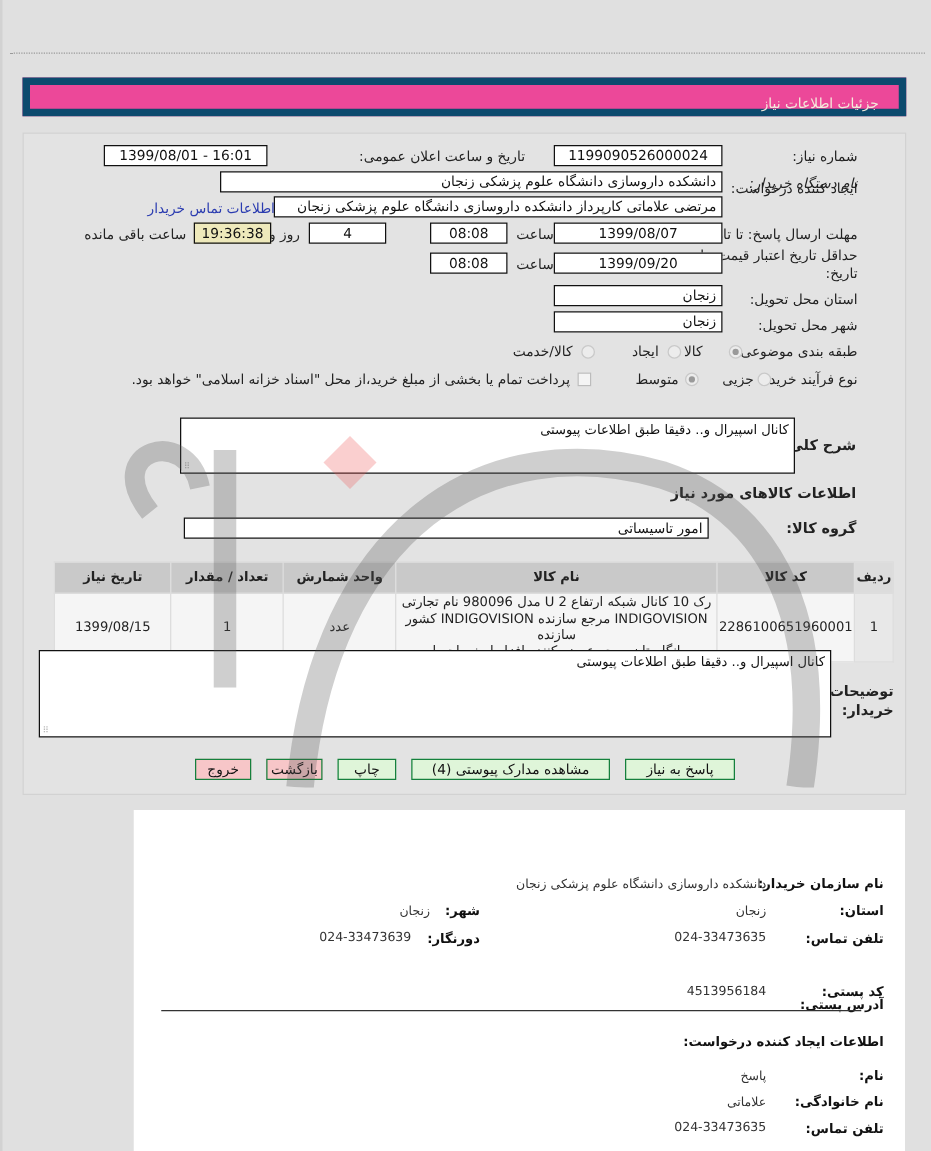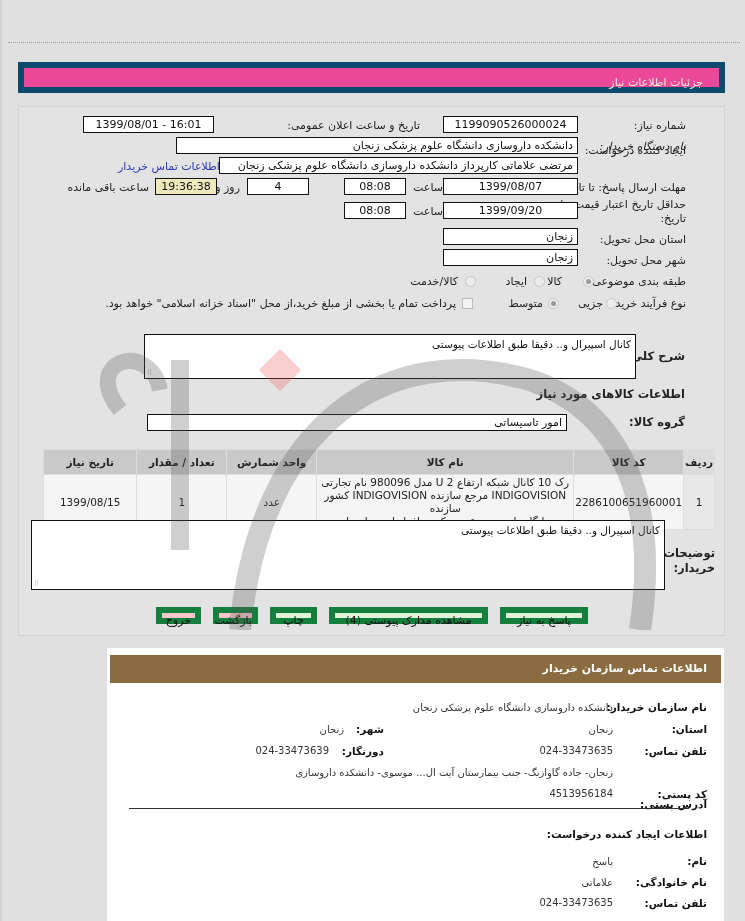--- a/index.html
+++ b/index.html
@@ -36,21 +36,21 @@
   .radio.on::after { content:""; position:absolute; left:2px; top:2px; width:5px; height:5px; border-radius:50%; background:#9a9a9a; }
   .check { position:absolute; width:11px; height:11px; background:#f4f4f4; border:1px solid #bcbcbc; box-sizing:border-box; }
   .bold { font-weight:bold; }
   .textarea { position:absolute; background:#fff; border:1px solid #111; box-sizing:border-box; font-size:10.5px; direction:rtl; padding:3px 4px; }
   .grip { position:absolute; left:2px; bottom:1px; font-size:7px; color:#bbb; direction:ltr; }
   table.items { position:absolute; left:43px; top:449px; width:672px; border-collapse:collapse; font-size:10.5px; }
   table.items th { background:#c9c9c9; font-weight:bold; height:22px; border:1px solid #ddd; color:#222; }
   table.items td { background:#f5f5f5; border:1px solid #ddd; text-align:center; color:#222; height:48px; line-height:13px; }
   table.items th.rowhead { background:#dcdcdc; }
   .btn {
-    position:absolute; height:17px; box-sizing:border-box; border:6px solid #15803d;
+    position:absolute; height:17px; box-sizing:border-box; border:1px solid #15803d;
     font-size:11px; line-height:15px; text-align:center; direction:rtl; cursor:pointer;
   }
   .btn.green { background:#dff5d9; }
   .btn.red { background:#f7c6c8; }
   .contact {
     position:absolute; left:107px; top:648px; width:617px; height:273px; background:#fff;
   }
   .contact-head {
     position:absolute; left:3px; top:7px; width:611px; height:28px; background:#8b6c41;
   }
@@ -166,39 +166,35 @@
   <span class="grip">⠿</span>
 </div>
 
 <div class="btn green" style="left:500px; top:607px; width:88px;">پاسخ به نیاز</div>
 <div class="btn green" style="left:329px; top:607px; width:159px;">مشاهده مدارک پیوستی (4)</div>
 <div class="btn green" style="left:270px; top:607px; width:47px;">چاپ</div>
 <div class="btn red" style="left:213px; top:607px; width:45px;">بازگشت</div>
 <div class="btn red" style="left:156px; top:607px; width:45px;">خروج</div>
 
 <div class="contact">
-  <div class="contact-head">
-    <span>اطلاعات تماس سازمان خریدار</span>
-  </div>
 
   <span class="clbl" style="right:17px; top:53px;">نام سازمان خریدار:</span>
   <span class="cval" style="right:111px; top:54px;">دانشکده داروسازی دانشگاه علوم پزشکی زنجان</span>
 
   <span class="clbl" style="right:17px; top:75px;">استان:</span>
   <span class="cval" style="right:111px; top:76px;">زنجان</span>
   <span class="clbl" style="right:340px; top:75px;">شهر:</span>
   <span class="cval" style="right:380px; top:76px;">زنجان</span>
 
   <span class="clbl" style="right:17px; top:97px;">تلفن تماس:</span>
   <span class="cval" style="right:111px; top:97px;">024-33473635</span>
   <span class="clbl" style="right:340px; top:97px;">دورنگار:</span>
   <span class="cval" style="right:395px; top:97px;">024-33473639</span>
 
   <span class="clbl" style="right:17px; top:118px;margin-top:32px;">آدرس پستی:</span>
-  <span class="cval" style="right:111px; top:119px;">زنجان- جاده گاوازنگ- جنب بیمارستان آیت ال... موسوی- دانشکده داروسازی</span>
 
   <span class="clbl" style="right:17px; top:140px;">کد پستی:</span>
   <span class="cval" style="right:111px; top:140px;">4513956184</span>
 
   <div class="hr"></div>
 
   <span class="clbl" style="right:17px; top:180px;">اطلاعات ایجاد کننده درخواست:</span>
 
   <span class="clbl" style="right:17px; top:207px;">نام:</span>
   <span class="cval" style="right:111px; top:208px;">پاسخ</span>

